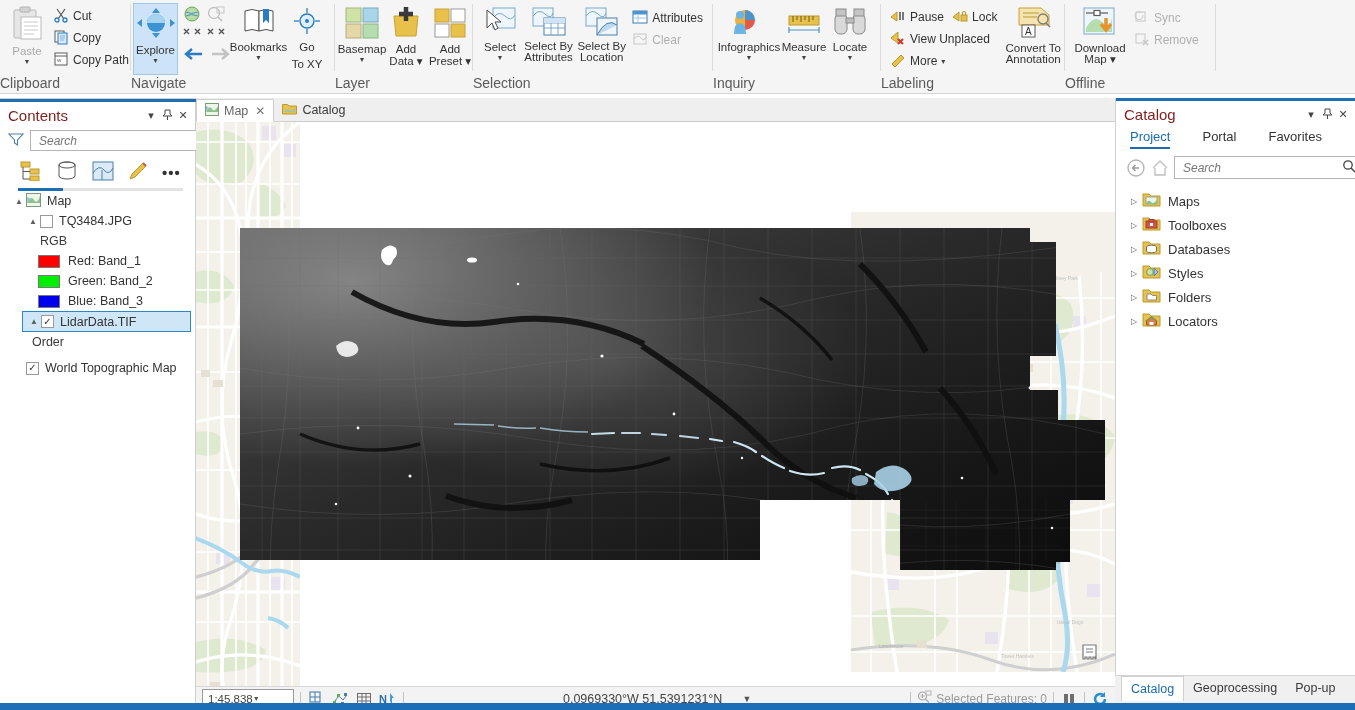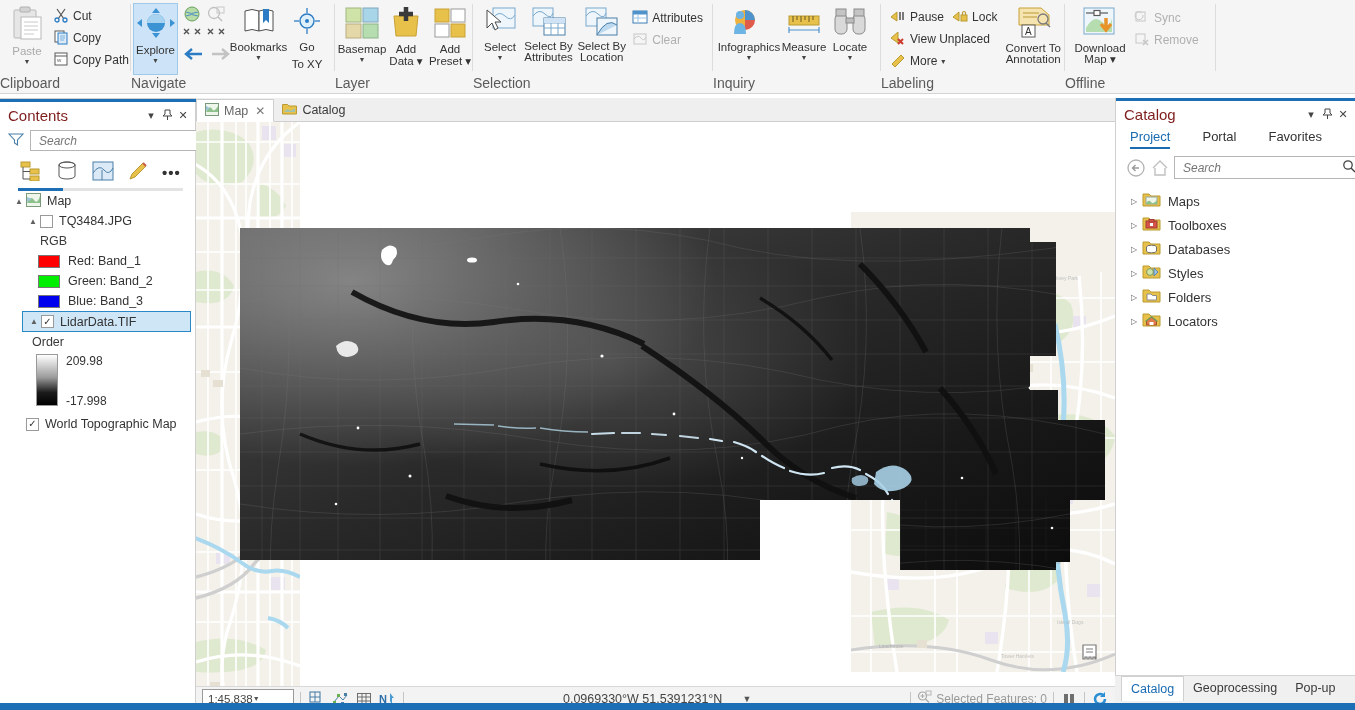--- a/index.html
+++ b/index.html
@@ -684,27 +684,20 @@
         <span class="swatch" style="background:#0000ee"></span>
         <span class="tlabel">Blue:  Band_3</span>
       </div>
 
       <div class="trow selected" style="padding-left:4px;margin-left:14px">
         <span class="expander">▲</span>
         <span class="chk">✓</span>
         <span class="tlabel">LidarData.TIF</span>
       </div>
       <div class="value-label">Order</div>
-      <div class="ramp-wrap">
-        <span class="ramp"></span>
-        <span class="ramp-labels">
-          <span>209.98</span>
-          <span>-17.998</span>
-        </span>
-      </div>
 
       <div class="trow" style="padding-left:18px;margin-top:6px">
         <span class="chk">✓</span>
         <span class="tlabel">World Topographic Map</span>
       </div>
     </div>
   </div>
 
   <div id="mapwrap">
     <div id="maptabs">

